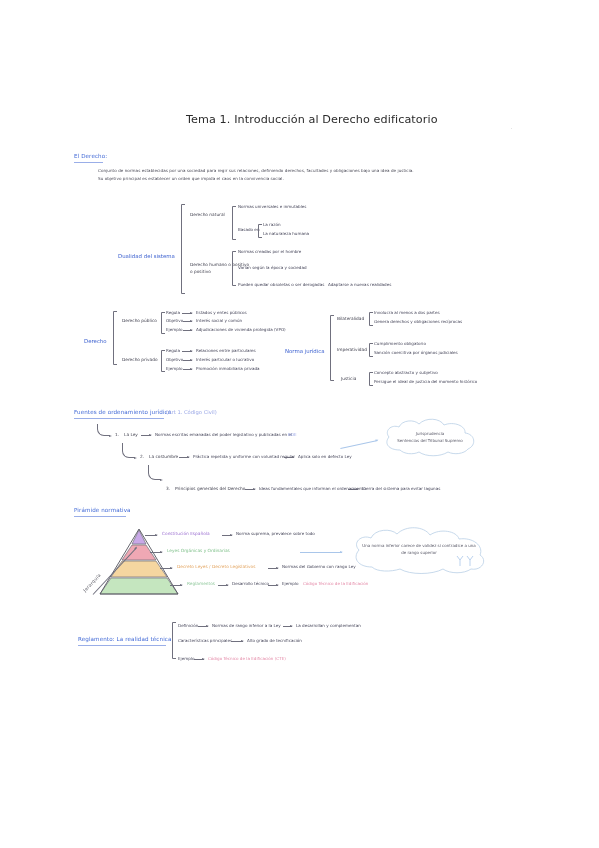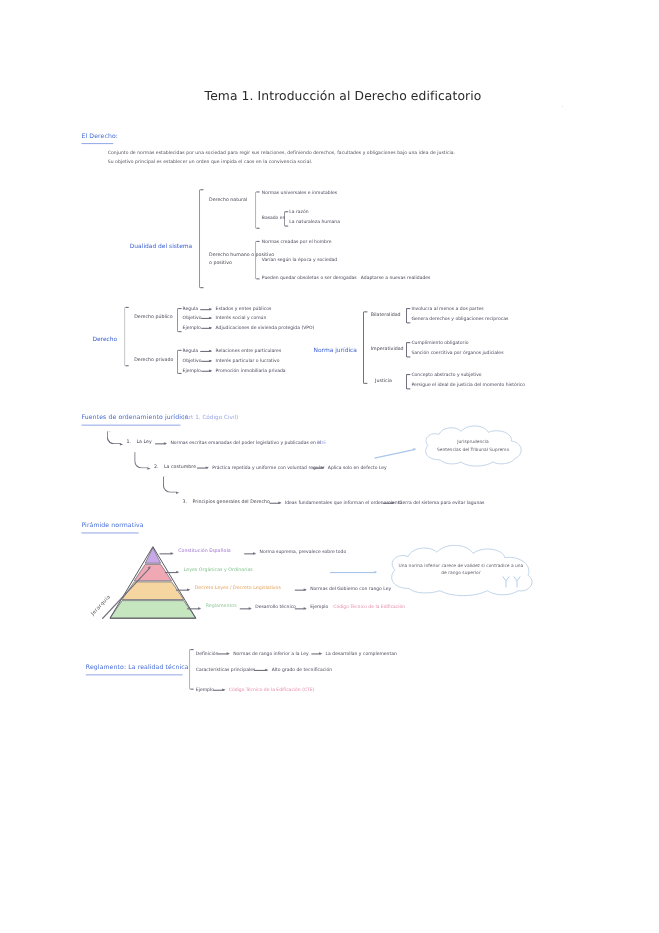--- a/index.html
+++ b/index.html
@@ -1,18 +1,18 @@
 <!DOCTYPE html>
 <html><head>
 <meta charset="utf-8">
 <style>
   html,body{margin:0;padding:0;background:#ffffff;}
   body{width:599px;height:848px;position:relative;overflow:hidden;
        font-family:"DejaVu Sans","Liberation Sans",sans-serif;color:#3a3a3a;}
-  .page{position:absolute;inset:0;background:#fff;}
+  .page{position:absolute;inset:0;background:#fff;margin-top:32px;}
 
   
   .t{position:absolute;white-space:nowrap;line-height:1;}
   .doc-title{font-size:11.2px;letter-spacing:.1px;color:#2b2b2b;}
   .sect{font-size:5.6px;color:#4169d6;letter-spacing:.1px;}
   .sect-sub{font-size:5.2px;color:#9aa7e6;}
   .body-s{font-size:4.1px;color:#4a4a56;letter-spacing:.05px;}
   .node{font-size:4.3px;color:#3f3f4d;}
   .node-blue{font-size:5.4px;color:#3f63d0;}
   .lab{font-size:4.1px;color:#46465a;}

